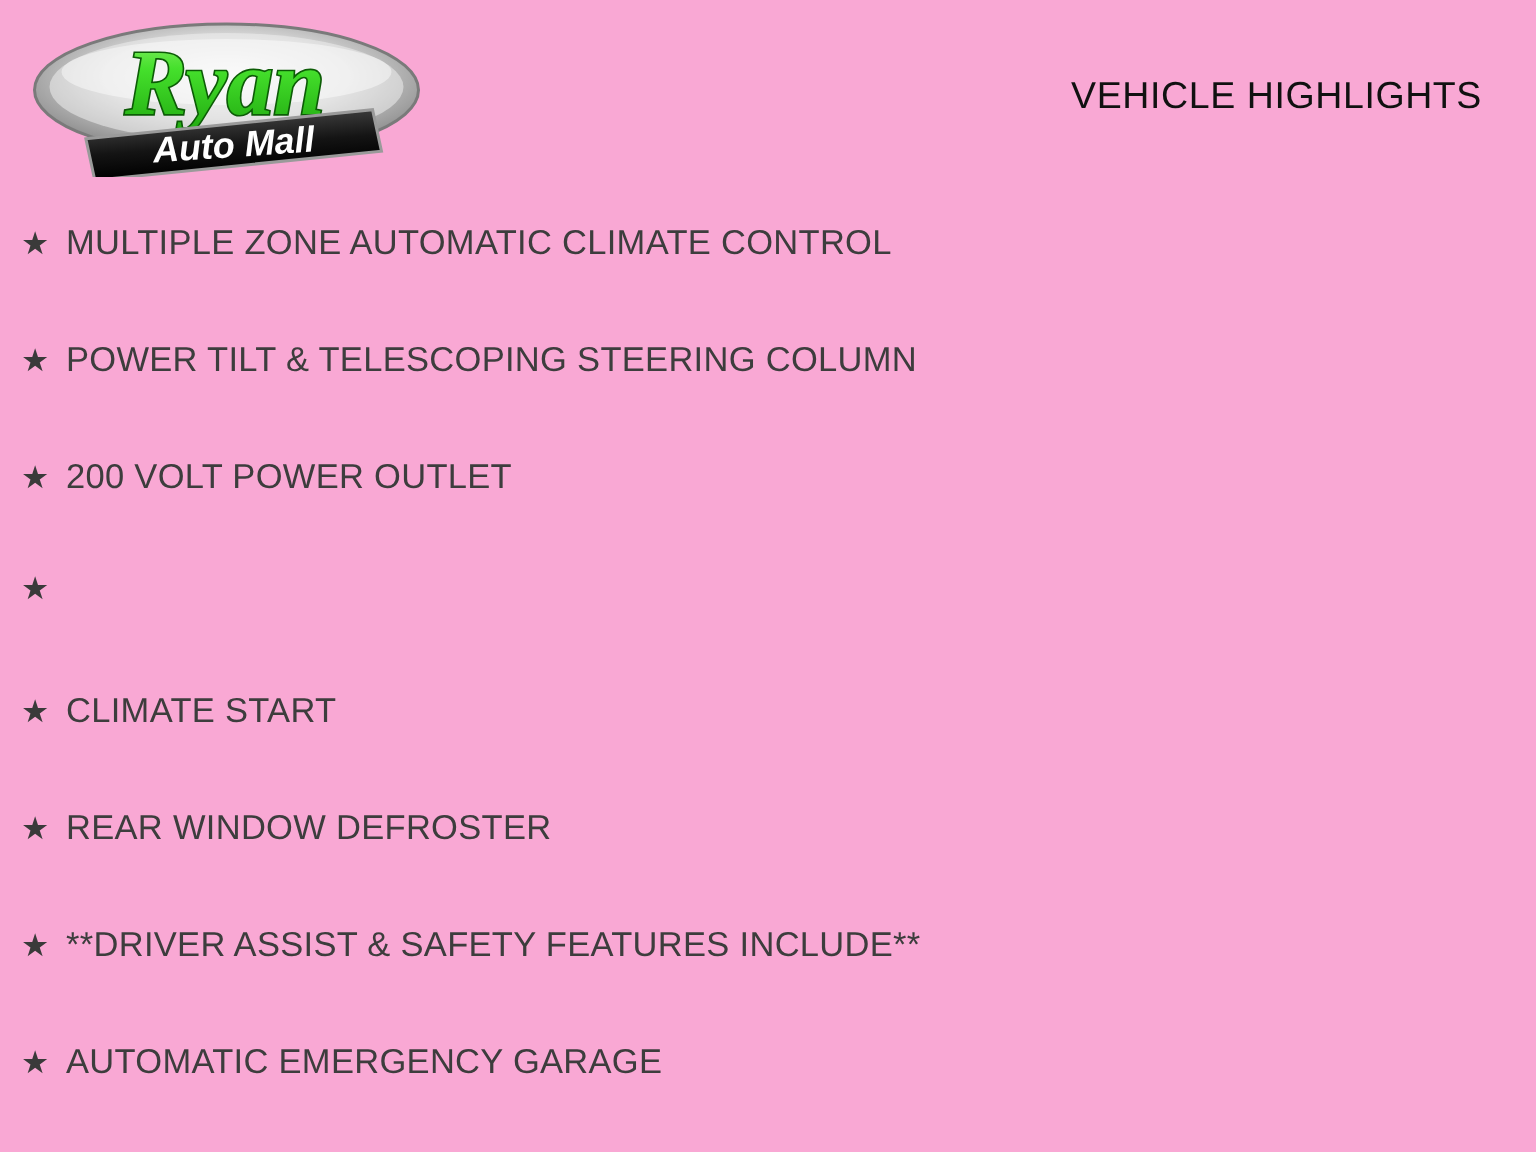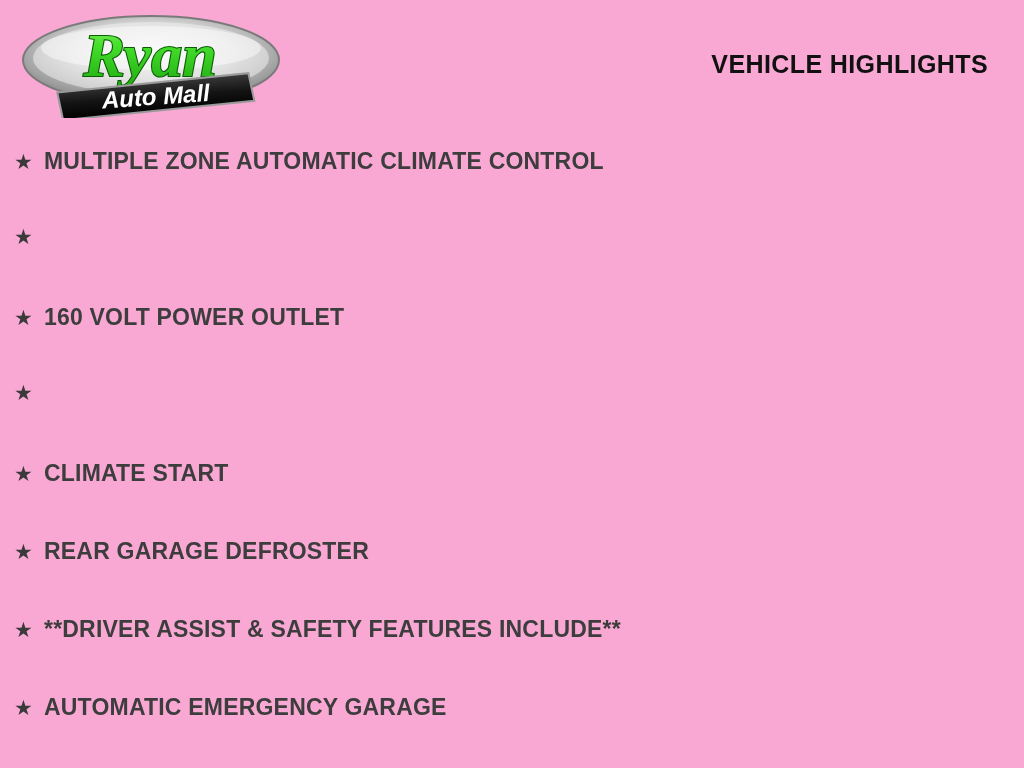--- a/index.html
+++ b/index.html
@@ -33,21 +33,21 @@
     width: 280px;
     height: 110px;
   }
   .logo svg { display: block; }
 
   .page-title {
     position: absolute;
     right: 36px;
     top: 50px;
     font-size: 25px;
-    font-weight: bold;
+    font-weight: normal;
     color: #111111;
     letter-spacing: 0.4px;
     white-space: nowrap;
   }
 
   
   .highlights {
     position: absolute;
     top: 148px;
     left: 0;
@@ -65,21 +65,21 @@
   .bullet-star {
     flex: 0 0 auto;
     width: 30px;
     font-size: 21px;
     line-height: 1;
     color: #3a3a3a;
     text-align: left;
   }
   .highlight-text {
     font-size: 23px;
-    font-weight: bold;
+    font-weight: normal;
     color: #3d3d3d;
     letter-spacing: 0.2px;
     white-space: nowrap;
   }
 </style>
 </head>
 <body>
 
 <div class="page">
 
@@ -126,39 +126,40 @@
 
   <ul class="highlights">
 
     <li class="highlight-item">
       <span class="bullet-star">★</span>
       <span class="highlight-text">MULTIPLE ZONE AUTOMATIC CLIMATE CONTROL</span>
     </li>
 
     <li class="highlight-item">
       <span class="bullet-star">★</span>
+      <span class="highlight-text">POWER TILT &amp; TELESCOPING STEERING COLUMN</span>
     </li>
 
     <li class="highlight-item">
       <span class="bullet-star">★</span>
-      <span class="highlight-text">160 VOLT POWER OUTLET</span>
+      <span class="highlight-text">200 VOLT POWER OUTLET</span>
     </li>
 
     <li class="highlight-item">
       <span class="bullet-star">★</span>
     </li>
 
     <li class="highlight-item">
       <span class="bullet-star">★</span>
       <span class="highlight-text">CLIMATE START</span>
     </li>
 
     <li class="highlight-item">
       <span class="bullet-star">★</span>
-      <span class="highlight-text">REAR GARAGE DEFROSTER</span>
+      <span class="highlight-text">REAR WINDOW DEFROSTER</span>
     </li>
 
     <li class="highlight-item">
       <span class="bullet-star">★</span>
       <span class="highlight-text">**DRIVER ASSIST &amp; SAFETY FEATURES INCLUDE**</span>
     </li>
 
     <li class="highlight-item">
       <span class="bullet-star">★</span>
       <span class="highlight-text">AUTOMATIC EMERGENCY GARAGE</span>

